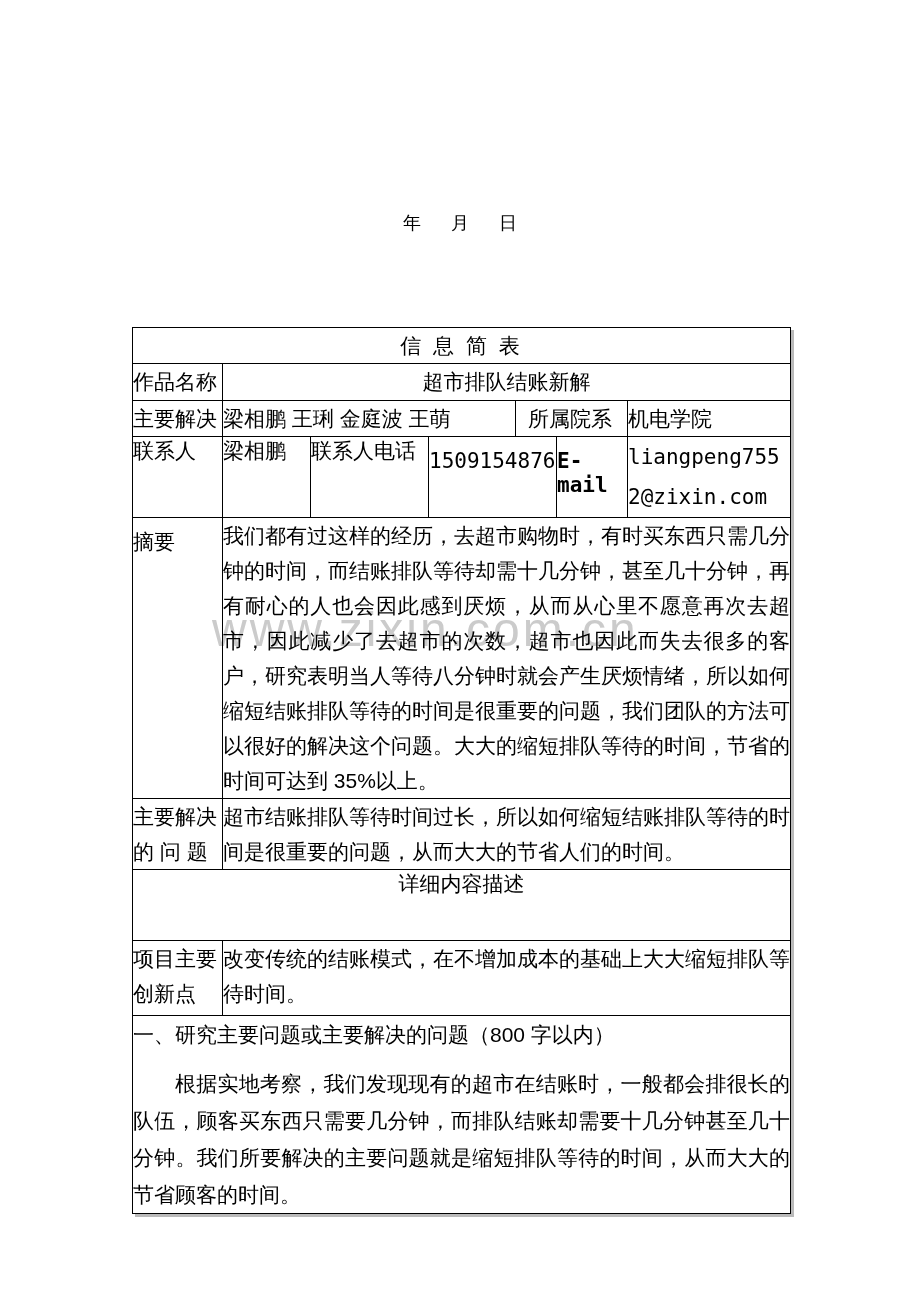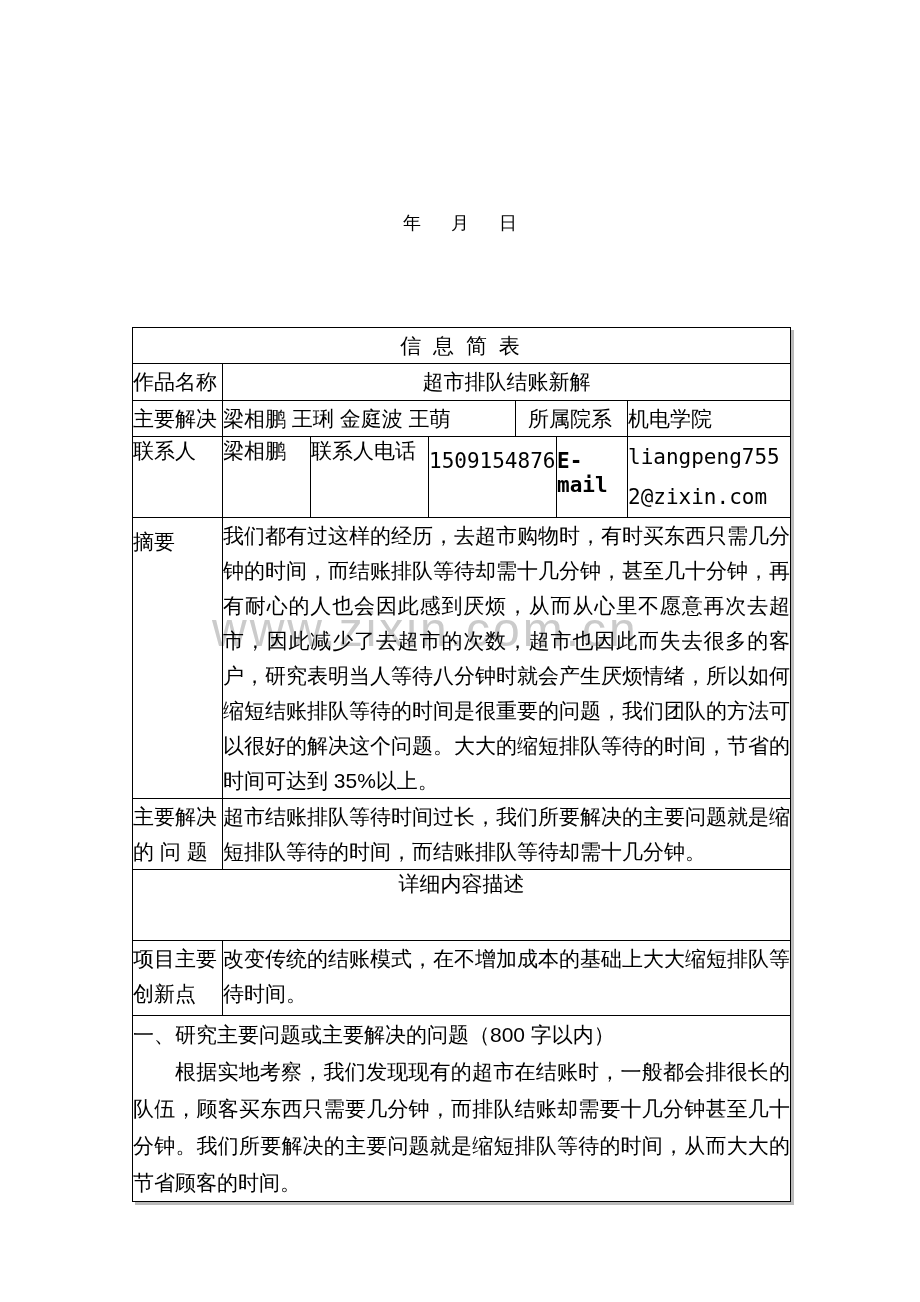--- a/index.html
+++ b/index.html
@@ -121,20 +121,21 @@
     padding-top: 9px;
   }
   .c-content {
     font-size: 21px;
     line-height: 37px;
     padding: 9px 10px 0 10px;
   }
   .c-content .para {
     text-indent: 2em;
     text-align: justify;
+    margin-top: 12px;
   }
 </style>
 </head>
 <body>
 
 <div class="page">
 
   <div class="date-line">
     <span>年</span><span>月</span><span>日</span>
   </div>
@@ -179,21 +180,21 @@
     </tr>
 
     <tr style="height:253px">
       <td class="c-label" style="padding-top:10px">摘要</td>
       <td colspan="6" class="c-body">我们都有过这样的经历，去超市购物时，有时买东西只需几分钟的时间，而结账排队等待却需十几分钟，甚至几十分钟，再有耐心的人也会因此感到厌烦，从而从心里不愿意再次去超市，因此减少了去超市的次数，超市也因此而失去很多的客户，研究表明当人等待八分钟时就会产生厌烦情绪，所以如何缩短结账排队等待的时间是很重要的问题，我们团队的方法可以很好的解决这个问题。大大的缩短排队等待的时间，节省的时间可达到 35%以上。</td>
     </tr>
 
     <tr style="height:69px">
       <td class="c-label-2l">主要解决
 的 问 题</td>
-      <td colspan="6" class="c-body">超市结账排队等待时间过长，我们所要解决的主要问题就是缩短排队等待的时间，而结账排队等待却需十几分钟。</td>
+      <td colspan="6" class="c-body">超市结账排队等待时间过长，所以如何缩短结账排队等待的时间是很重要的问题，从而大大的节省人们的时间。</td>
     </tr>
 
     <tr style="height:71px">
       <td colspan="7" class="c-detail-header">详细内容描述</td>
     </tr>
 
     <tr style="height:75px">
       <td class="c-label-2l">项目主要
 创新点</td>
       <td colspan="6" class="c-body">改变传统的结账模式，在不增加成本的基础上大大缩短排队等待时间。</td>

